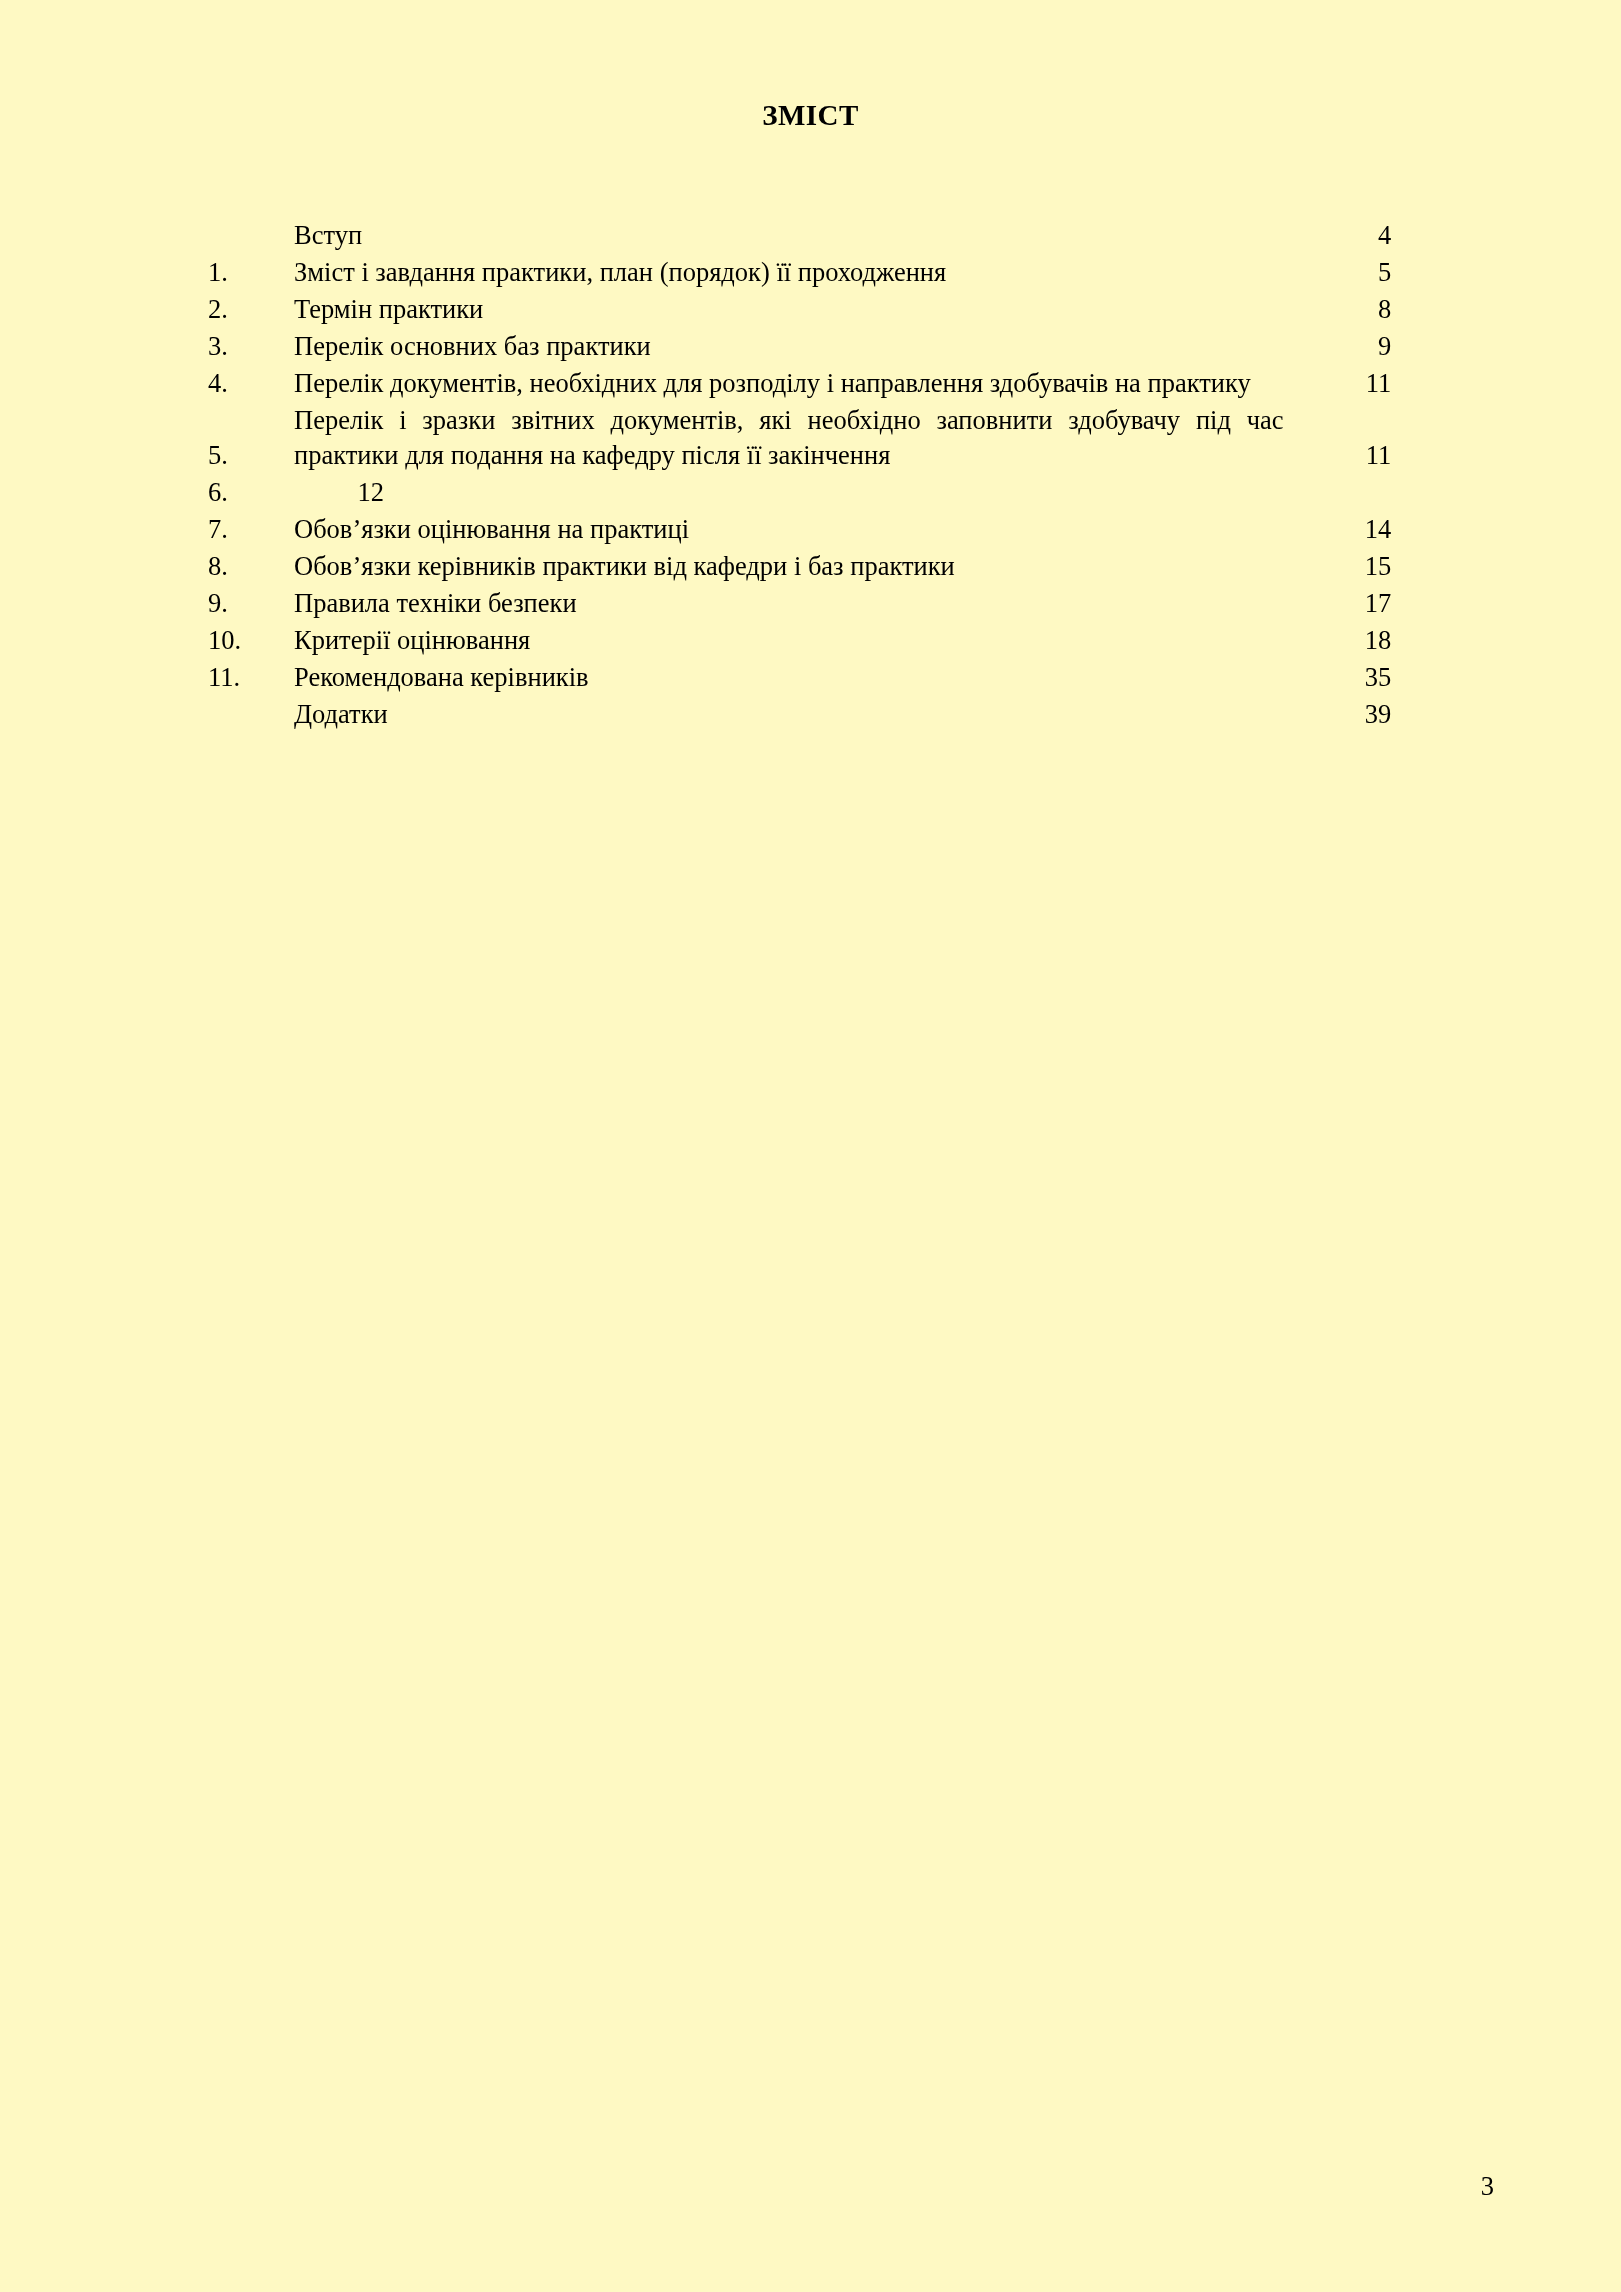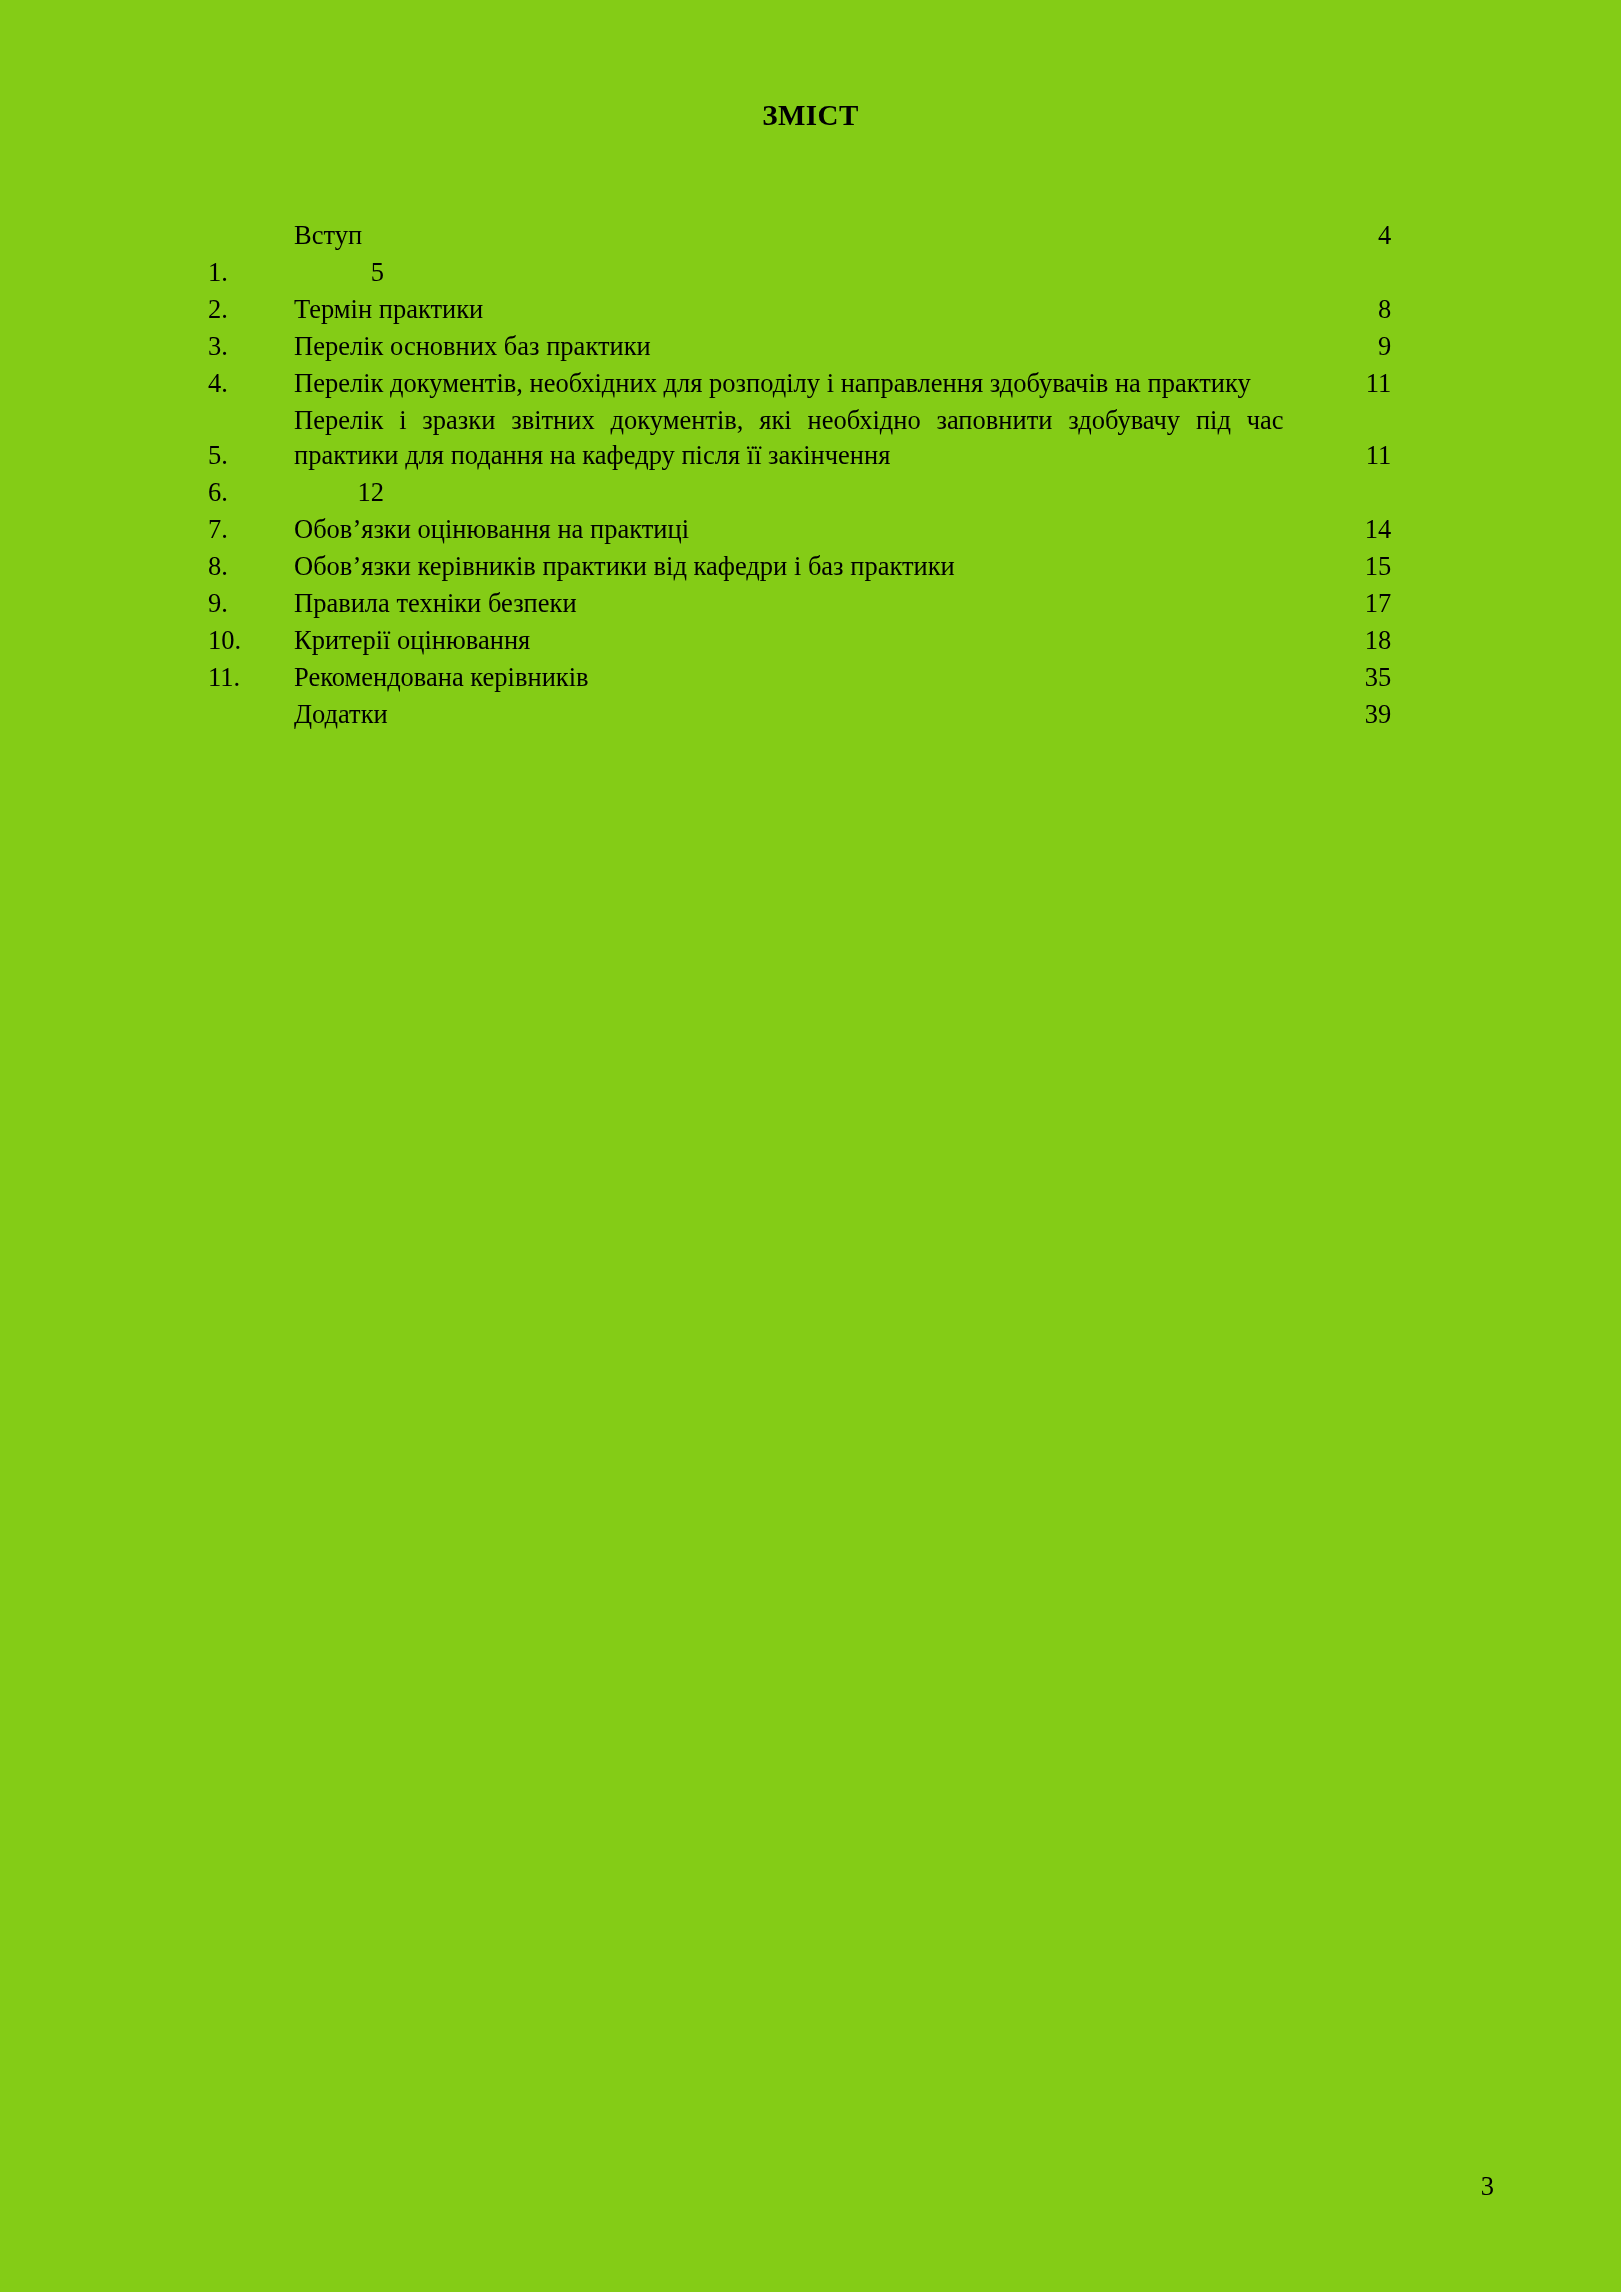--- a/index.html
+++ b/index.html
@@ -9,21 +9,21 @@
     background: #ffffff;
   }
   body {
     font-family: "Liberation Serif", "DejaVu Serif", serif;
     color: #000000;
   }
   .page {
     position: relative;
     width: 1621px;
     height: 2293px;
-    background: #84cc16;
+    background: #fef9c3;
     overflow: hidden;
     margin: 0 auto;
   }
   .doc-title {
     position: absolute;
     top: 98px;
     left: 0;
     width: 1621px;
     text-align: center;
     font-size: 29px;
@@ -90,20 +90,21 @@
   <div class="doc-title">ЗМІСТ</div>
 
   <div class="toc" id="toc-list">
       <div class="toc-row">
         <div class="toc-num empty"></div>
         <div class="toc-title">Вступ</div>
         <div class="toc-page">4</div>
       </div>
       <div class="toc-row">
         <div class="toc-num">1.</div>
+        <div class="toc-title">Зміст і завдання практики, план (порядок) її проходження</div>
         <div class="toc-page">5</div>
       </div>
       <div class="toc-row">
         <div class="toc-num">2.</div>
         <div class="toc-title">Термін практики</div>
         <div class="toc-page">8</div>
       </div>
       <div class="toc-row">
         <div class="toc-num">3.</div>
         <div class="toc-title">Перелік основних баз практики</div>

